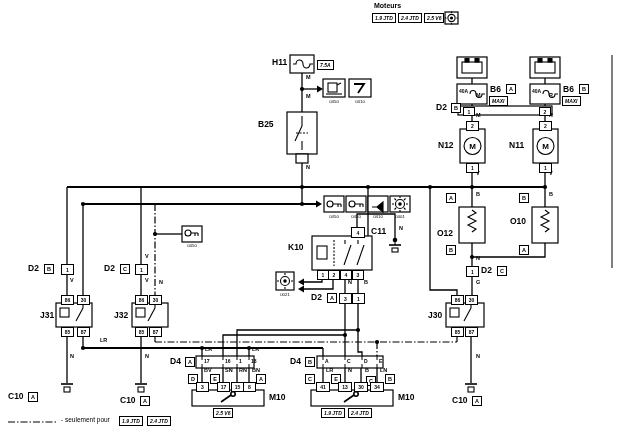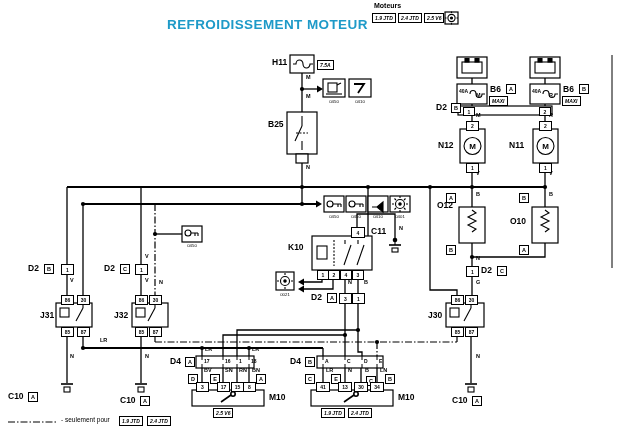--- a/index.html
+++ b/index.html
@@ -288,33 +288,32 @@
           <rect x="468" y="387" width="6" height="5"></rect>
         </g>
 
       <g stroke-width="1">
         <path d="M202,356 V360 M202,364 V368 M223,356 V360 M223,364 V368 M237,356 V360 M237,364 V368 M249,356 V360 M249,364 V368"></path>
         <path d="M323,356 V360 M323,364 V368 M345,356 V360 M345,364 V368 M362,356 V360 M362,364 V368 M377,356 V360 M377,364 V368"></path>
       </g>
     </g>
   </svg>
 
-  <div class="abs title" style="left:167px;top:17px;color:#1E9AC8">REFROIDISSEMENT MOTEUR</div>
 
   <div class="abs lbl-sm" style="left:374px;top:2px">Moteurs</div>
   <div class="abs ebadge" style="left:372px;top:13px">1.9 JTD</div>
   <div class="abs ebadge" style="left:398px;top:13px">2.4 JTD</div>
   <div class="abs ebadge" style="left:424px;top:13px">2.5 V6</div>
 
   <div class="abs lbl" style="left:272px;top:57px">H11</div>
   <div class="abs ebadge" style="left:317px;top:60px">7.5A</div>
   <div class="abs cap" style="left:321px;top:99px;width:26px">0450</div>
   <div class="abs cap" style="left:347px;top:99px;width:26px">0410</div>
 
-  <div class="abs lbl" style="left:268px;top:119px">B25</div>
+  <div class="abs lbl" style="left:258px;top:119px">B25</div>
 
   <div class="abs lbl" style="left:490px;top:84px">B6</div>
   <div class="abs cbadge" style="left:506px;top:84px">A</div>
   <div class="abs ebadge" style="left:489px;top:96px">MAXI</div>
   <div class="abs cell" style="left:459px;top:88px">40A</div>
   <div class="abs lbl" style="left:563px;top:84px">B6</div>
   <div class="abs cbadge" style="left:579px;top:84px">B</div>
   <div class="abs ebadge" style="left:562px;top:96px">MAXI</div>
   <div class="abs cell" style="left:532px;top:88px">40A</div>
 
@@ -323,21 +322,21 @@
   <div class="abs pin" style="left:463px;top:107px;width:10px;height:7px">1</div>
   <div class="abs pin" style="left:539px;top:107px;width:10px;height:7px">2</div>
 
   <div class="abs lbl" style="left:438px;top:140px">N12</div>
   <div class="abs pin" style="left:466px;top:121px;width:11px;height:8px">2</div>
   <div class="abs pin" style="left:466px;top:163px;width:11px;height:8px">1</div>
   <div class="abs lbl" style="left:509px;top:140px">N11</div>
   <div class="abs pin" style="left:539px;top:121px;width:11px;height:8px">2</div>
   <div class="abs pin" style="left:539px;top:163px;width:11px;height:8px">1</div>
 
-  <div class="abs lbl" style="left:437px;top:200px">O12</div>
+  <div class="abs lbl" style="left:437px;top:228px">O12</div>
   <div class="abs cbadge" style="left:446px;top:193px">A</div>
   <div class="abs cbadge" style="left:446px;top:245px">B</div>
   <div class="abs lbl" style="left:510px;top:216px">O10</div>
   <div class="abs cbadge" style="left:519px;top:193px">B</div>
   <div class="abs cbadge" style="left:519px;top:245px">A</div>
 
   <div class="abs cap" style="left:322px;top:214px;width:24px">0450</div>
   <div class="abs cap" style="left:344px;top:214px;width:24px">0450</div>
   <div class="abs cap" style="left:366px;top:214px;width:24px">0410</div>
   <div class="abs cap" style="left:388px;top:214px;width:24px">0401</div>

